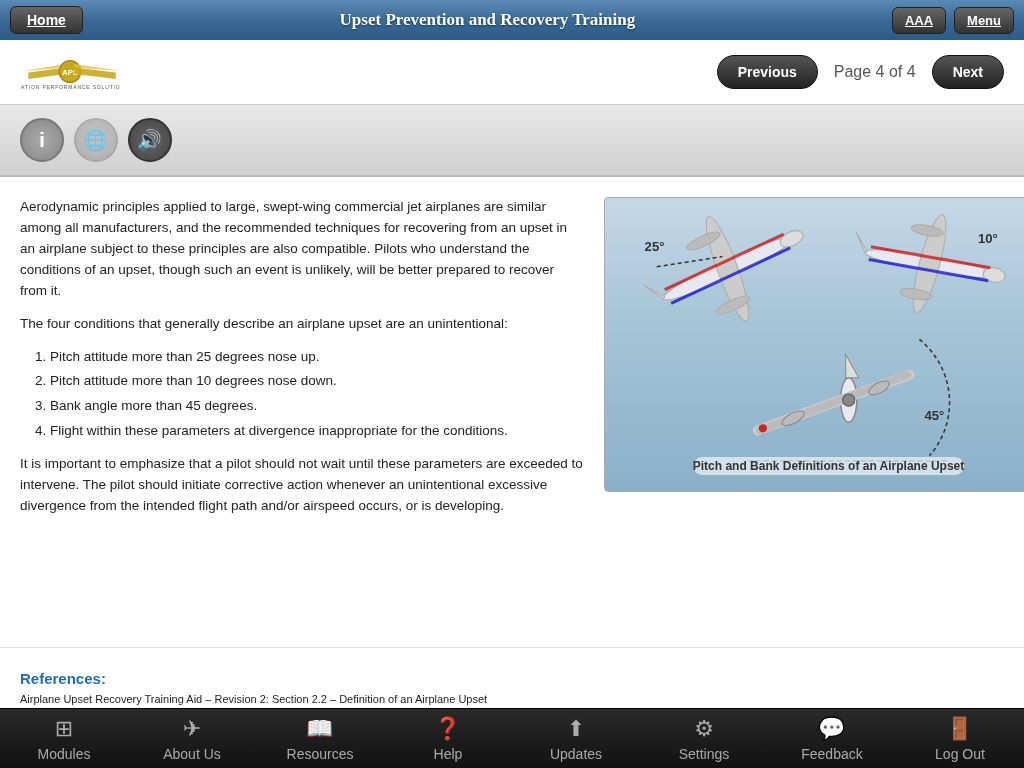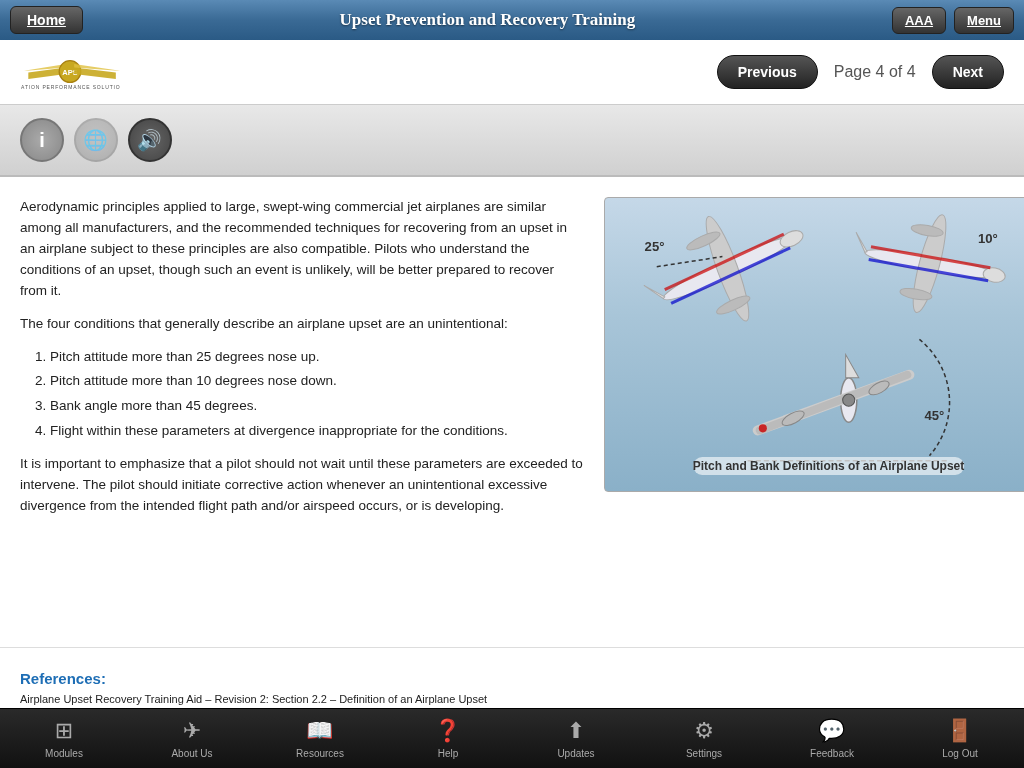--- a/index.html
+++ b/index.html
@@ -232,21 +232,21 @@
       align-items: center;
       gap: 4px;
       cursor: pointer;
       flex: 1;
     }
     .tab-icon {
       color: #aaa;
       font-size: 22px;
     }
     .tab-label {
-      font-size: 10px;
+      font-size: 14px;
       color: #aaa;
     }
 
     
     .aps-logo-container {
       display: flex;
       flex-direction: column;
       align-items: center;
     }
     .aps-logo-svg { width: 100px; height: 50px; }

